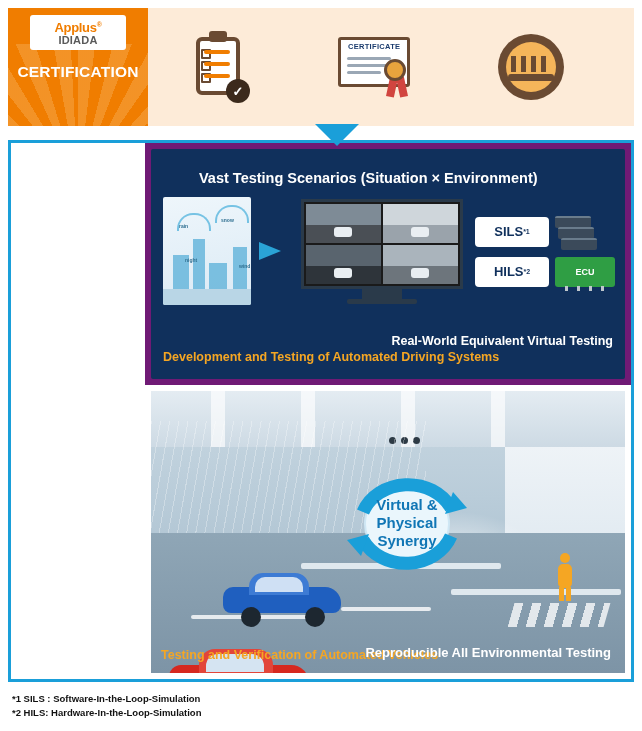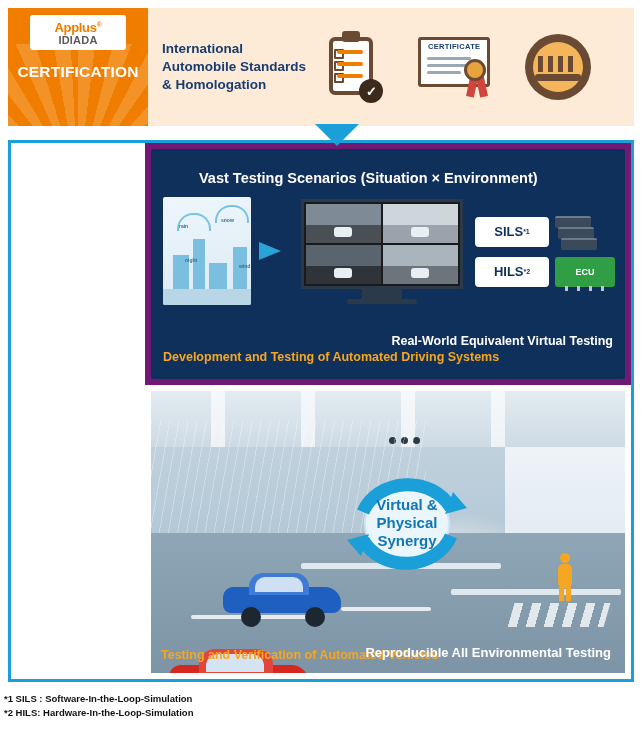--- a/index.html
+++ b/index.html
@@ -495,42 +495,39 @@
   }
   .ph-cap-right {
     position: absolute; right: 14px; bottom: 12px;
     color: #ffffff; font-weight: bold; font-size: 13px; line-height: 16px;
     text-align: right;
     z-index: 6;
   }
 
   
   .notes {
-    position: absolute; left: 4px; top: 692px;
+    position: absolute; left: 12px; top: 692px;
     font-size: 9.5px; font-weight: bold; color: #111; line-height: 14px;
   }
 </style>
 </head>
 <body>
 
 <div class="page">
 
   <div class="cert-band">
     <div class="cert-left">
       <div class="sun"></div>
       <div class="applus-logo">
         <div class="a1"><span>Applus</span><sup>®</sup></div>
         <div class="a2">IDIADA</div>
       </div>
       <div class="cert-word">CERTIFICATION</div>
     </div>
 
-    <div class="cert-mid">
-      <div class="txt">International Automobile Standards &amp; Homologation</div>
-    </div>
 
     <div class="cert-icons">
       <div class="ic-clipboard">
         <div class="board"></div>
         <div class="clip"></div>
         <div class="chk" style="top:18px"></div>
           <div class="row" style="top:19px"></div>
         <div class="chk" style="top:30px"></div>
           <div class="row" style="top:31px"></div>
         <div class="chk" style="top:42px"></div>

